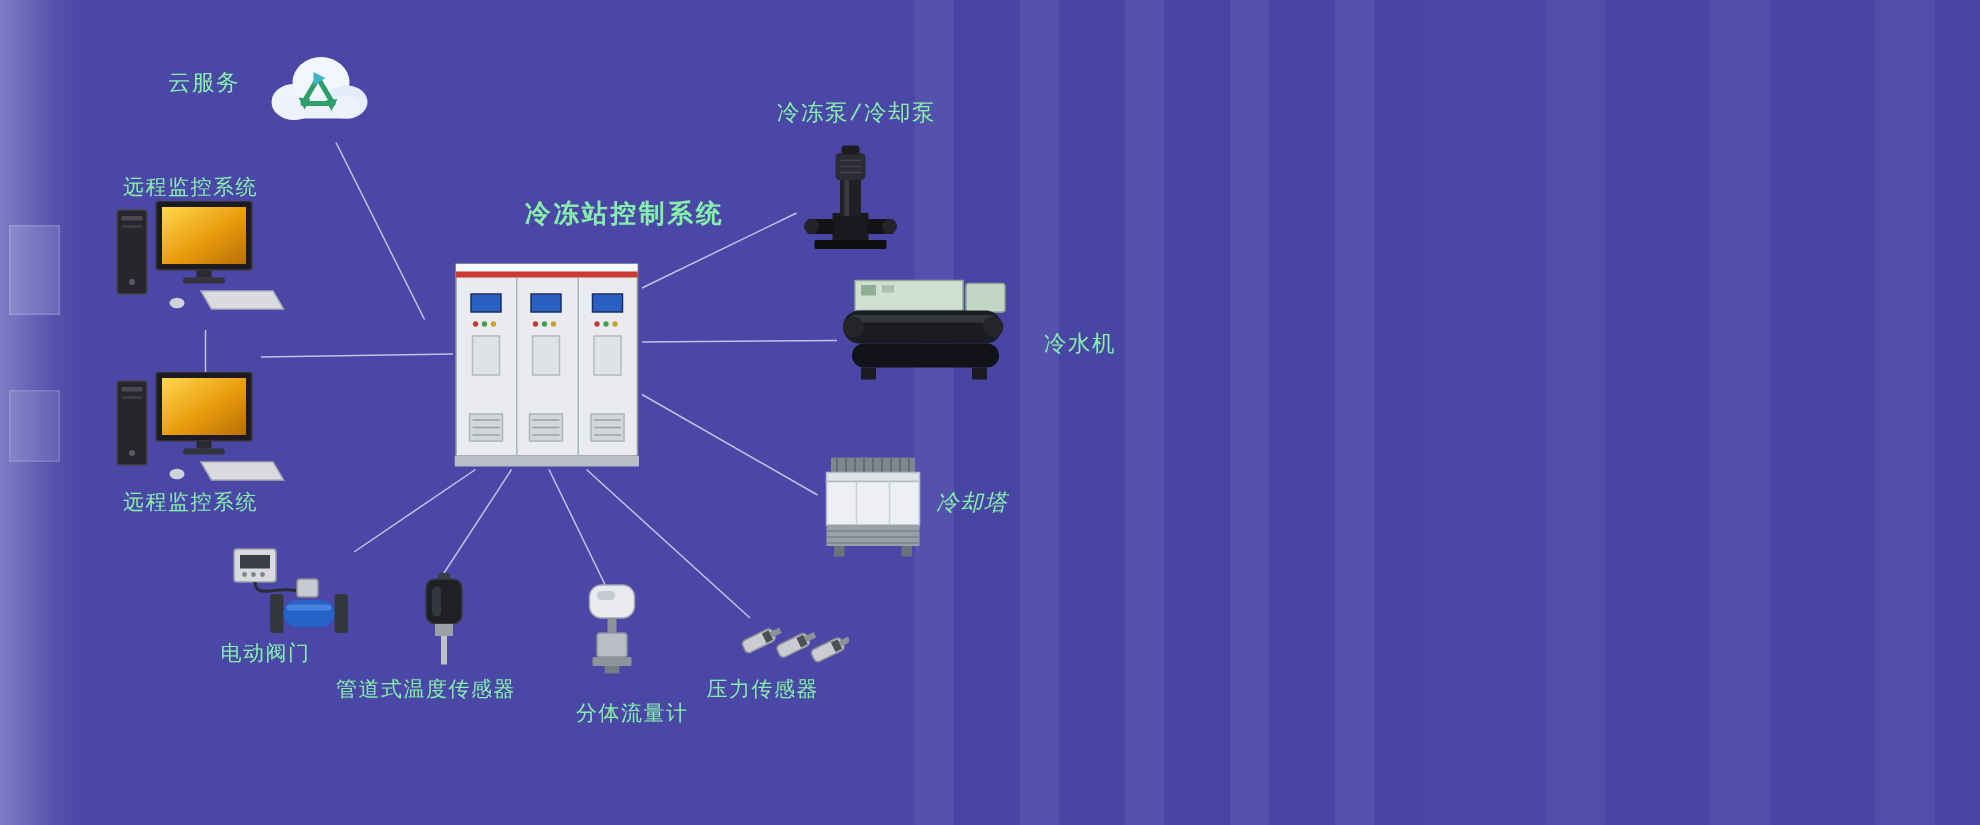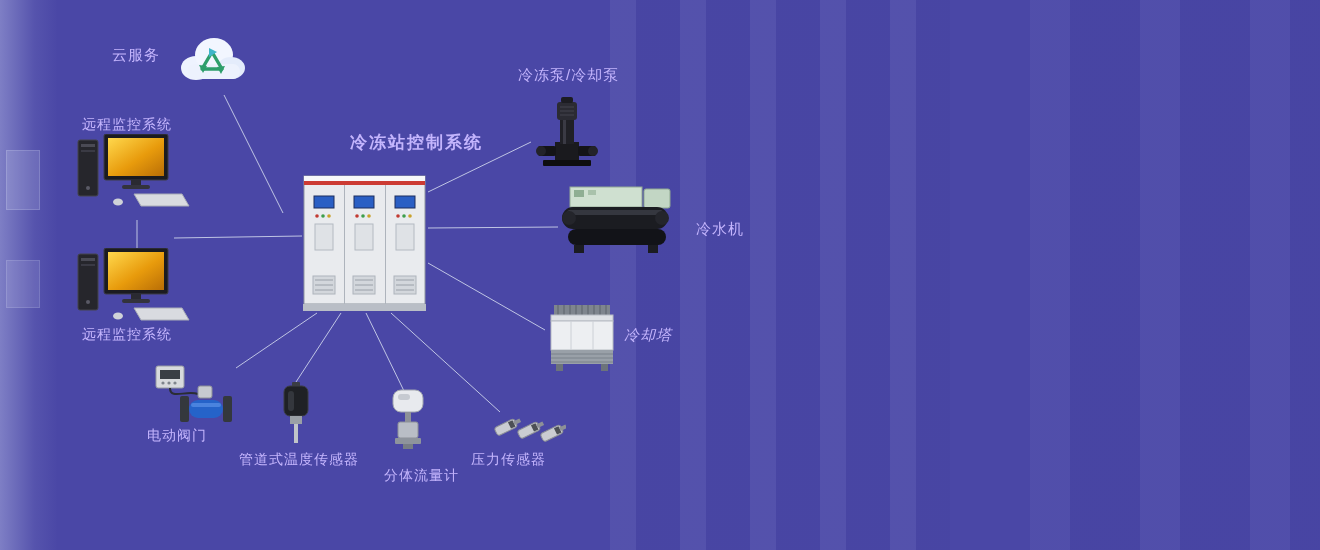--- a/index.html
+++ b/index.html
@@ -36,21 +36,21 @@
     background:rgba(235,240,255,0.16); border:1px solid rgba(235,240,255,0.18);
   }
   .bg-frame-b {
     position:absolute; left:6px; top:260px; width:34px; height:48px;
     background:rgba(235,240,255,0.12); border:1px solid rgba(235,240,255,0.15);
   }
   .connectors { position:absolute; left:0; top:0; pointer-events:none; }
   .icon { position:absolute; }
   .icon svg { display:block; }
   .label {
-    position:absolute; color:#c4b5fd; font-size:14px;
+    position:absolute; color:#86efac; font-size:14px;
     white-space:nowrap; letter-spacing:1px;
   }
   .label.title { font-size:17px; font-weight:bold; letter-spacing:2px; }
   .label.mid { font-size:15px; }
 </style>
 </head>
 <body>
 
 <div class="canvas">
 
@@ -194,21 +194,21 @@
       <circle cx="60" cy="55" r="5" fill="#232329"></circle>
       <rect x="27" y="22" width="14" height="26" fill="#202026"></rect>
       <rect x="30" y="22" width="3" height="26" fill="#3a3a44"></rect>
       <rect x="24" y="6" width="20" height="18" rx="3" fill="#2b2b33"></rect>
       <rect x="28" y="1" width="12" height="6" rx="2" fill="#1c1c22"></rect>
       <line x1="27" y1="11" x2="41" y2="11" stroke="#44444f"></line>
       <line x1="27" y1="15" x2="41" y2="15" stroke="#44444f"></line>
       <line x1="27" y1="19" x2="41" y2="19" stroke="#44444f"></line>
     </svg>
   </div>
-  <div class="label mid" style="left:518px; top:66px;">冷冻泵/冷却泵</div>
+  <div class="label mid" style="left:518px; top:66px;font-family:Liberation Mono, monospace;">冷冻泵/冷却泵</div>
 
   <div class="icon" style="left:560px; top:184px;">
     <svg width="115" height="72" viewBox="0 0 115 72">
       <rect x="10" y="3" width="72" height="20" fill="#cfe0d0" stroke="#93a995"></rect>
       <rect x="14" y="6" width="10" height="7" fill="#8fae93"></rect>
       <rect x="28" y="6" width="8" height="5" fill="#a9c2ab"></rect>
       <rect x="84" y="5" width="26" height="19" rx="2" fill="#c2d6c4" stroke="#8fa891"></rect>
       <rect x="2" y="23" width="106" height="22" rx="11" fill="#1b1c21"></rect>
       <rect x="7" y="26" width="96" height="5" rx="2.5" fill="#35373f"></rect>
       <rect x="8" y="45" width="98" height="16" rx="8" fill="#121318"></rect>
@@ -269,21 +269,21 @@
 
   <div class="icon" style="left:276px; top:382px;">
     <svg width="40" height="62" viewBox="0 0 40 62">
       <rect x="16" y="0" width="8" height="5" rx="1" fill="#3a3d43"></rect>
       <rect x="8" y="4" width="24" height="30" rx="6" fill="#1f2125" stroke="#3a3d43"></rect>
       <rect x="12" y="9" width="6" height="20" rx="3" fill="#34373d"></rect>
       <rect x="14" y="34" width="12" height="8" fill="#9aa0a6"></rect>
       <rect x="18" y="42" width="4" height="19" fill="#c0c4c9"></rect>
     </svg>
   </div>
-  <div class="label" style="left:239px; top:451px;text-align:right;">管道式温度传感器</div>
+  <div class="label" style="left:224px; top:451px;text-align:right;">管道式温度传感器</div>
 
   <div class="icon" style="left:386px; top:388px;">
     <svg width="44" height="62" viewBox="0 0 44 62">
       <rect x="7" y="2" width="30" height="22" rx="8" fill="#e8eaee" stroke="#a3a8b0"></rect>
       <rect x="12" y="6" width="12" height="6" rx="3" fill="#c6cad1"></rect>
       <rect x="19" y="24" width="6" height="10" fill="#8d9198"></rect>
       <rect x="12" y="34" width="20" height="16" rx="2" fill="#b9bec6" stroke="#8d9198"></rect>
       <rect x="9" y="50" width="26" height="6" rx="1" fill="#8e949c"></rect>
       <rect x="17" y="56" width="10" height="5" fill="#777d85"></rect>
     </svg>

